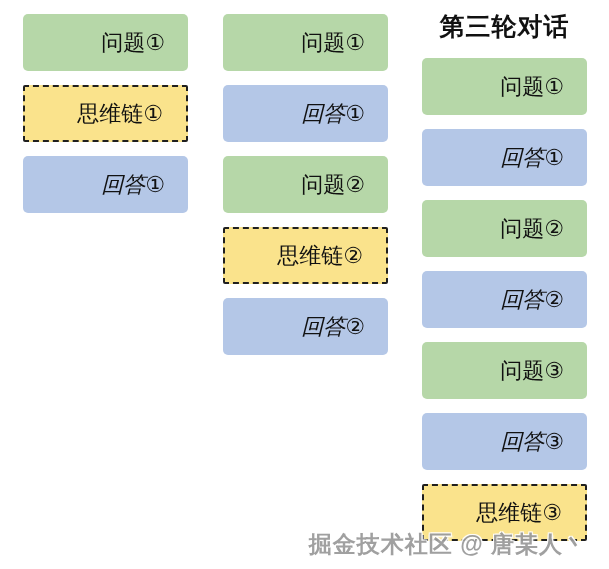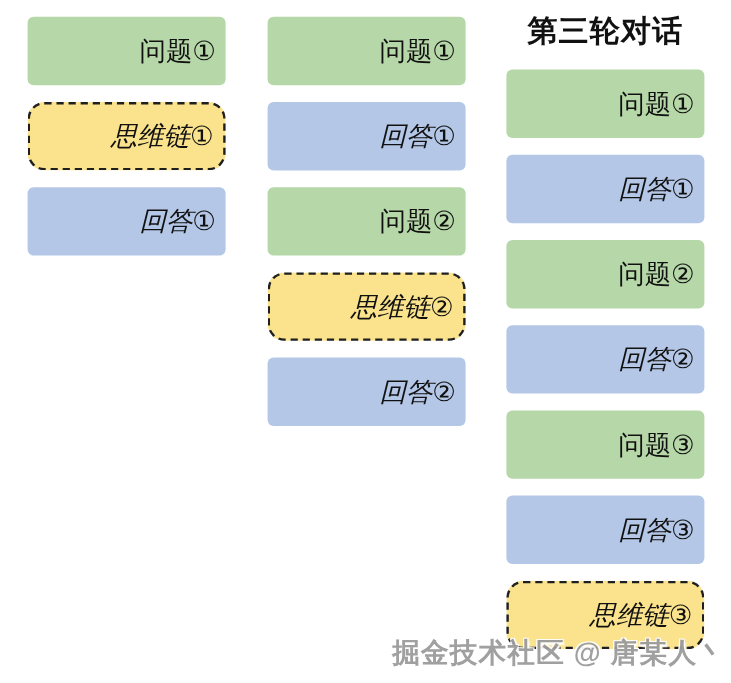--- a/index.html
+++ b/index.html
@@ -36,36 +36,35 @@
     white-space:nowrap;
   }
   .boxes{margin-top:14px;}
   .box{
     height:57px;
     margin-bottom:14px;
     border-radius:5px;
     display:flex;
     align-items:center;
     justify-content:flex-end;
-    padding-right:8px;
+    padding-right:23px;
     font-size:22px;
     color:var(--text);
     white-space:nowrap;
   }
   .box.question{background:var(--green);}
   .box.answer{background:var(--blue);font-style:italic;}
   .box.cot{
     background:var(--yellow);
     border:2px dashed var(--border-dark);
-    border-radius:14px;
-    font-style:italic;
+    border-radius:2px;
   }
   .watermark{
     position:absolute;
-    right:4px;
+    right:22px;
     bottom:9px;
     font-size:23px;
     font-weight:bold;
     color:var(--wm);
     letter-spacing:1px;
     white-space:nowrap;
     text-shadow:1px 1px 0 #ffffff,-1px -1px 0 #ffffff,1px -1px 0 #ffffff,-1px 1px 0 #ffffff,2px 2px 2px rgba(255,255,255,0.8);
     opacity:0.95;
   }
 </style>

